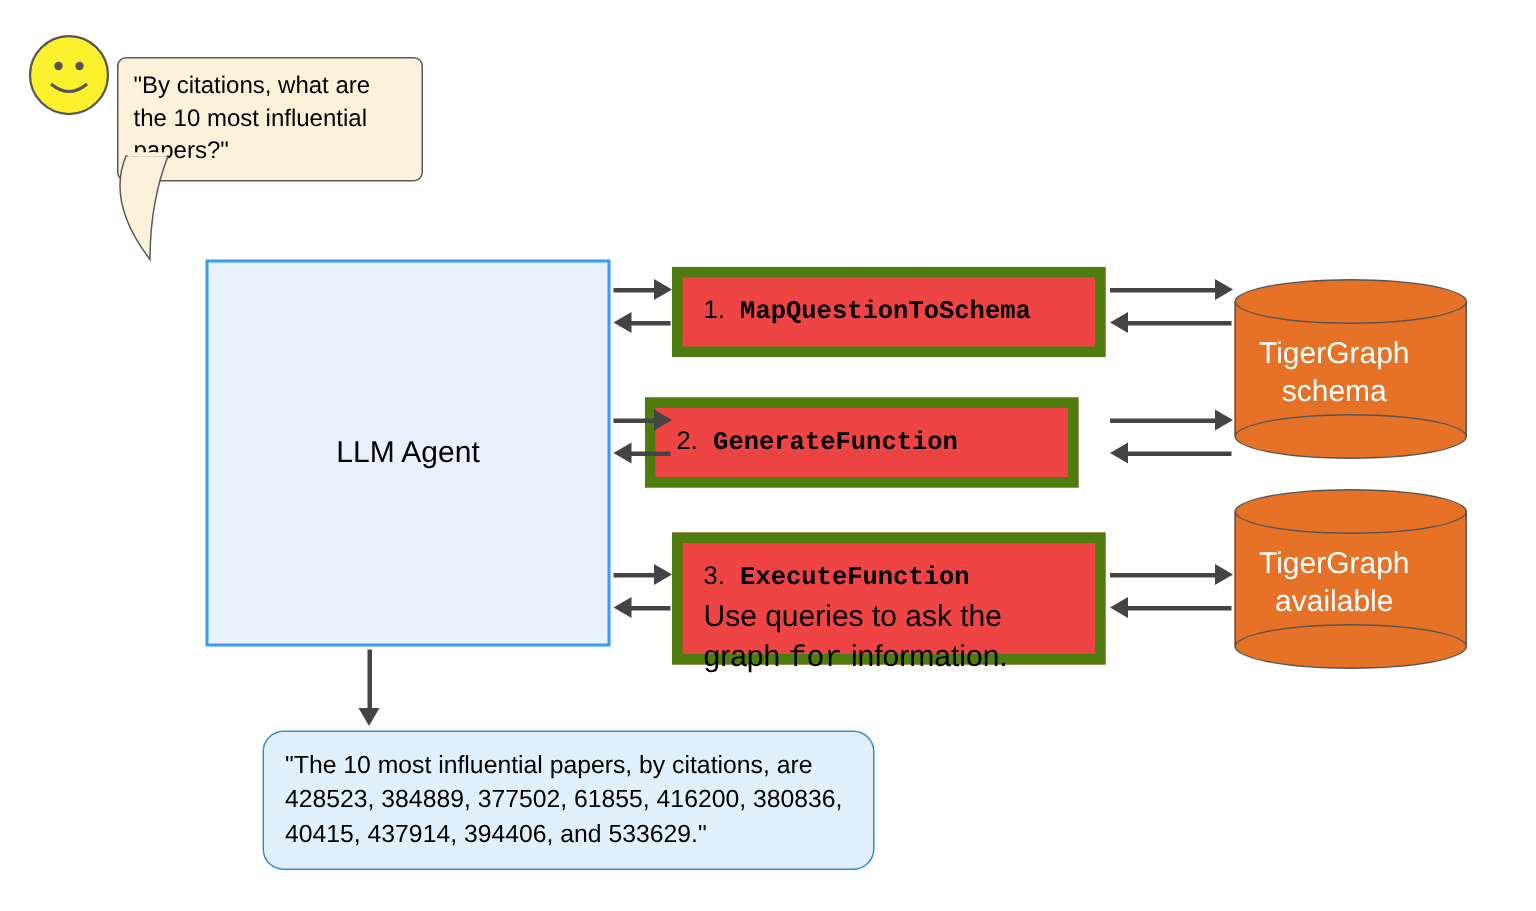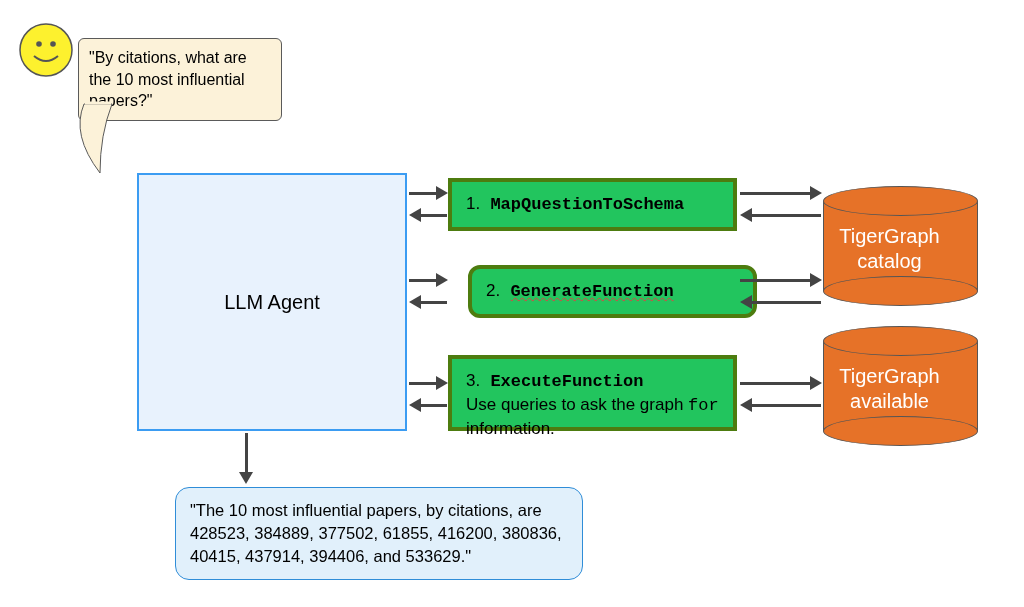--- a/index.html
+++ b/index.html
@@ -38,33 +38,33 @@
       background: #e8f2fd;
       border: 2.5px solid #3b9cf2;
       display: flex;
       align-items: center;
       justify-content: center;
       font-weight: normal;
       font-size: 20px;
     }
     .tool-box {
       position: absolute;
-      background: #22c55e;
-      border: 4px solid #4d7c0f;
+      background: #ef4444;
+      border: 7px solid #4d7c0f;
       padding: 10px 14px;
       font-size: 17px;
       line-height: 1.4;
     }
     .tool-box .tline1 { font-family: "Courier New", monospace; }
     .tool-box .tline1 .num { font-family: Arial, sans-serif; font-weight: normal; }
     .tool-box .tline1 .tname { font-weight: bold; }
     .tool1 { left: 448px; top: 178px; width: 289px; }
-    .tool2 { left: 468px; top: 265px; width: 289px; border-radius: 12px; }
-    .tool3 { left: 448px; top: 355px; width: 289px; height: 76px; }
-    .tool3 .tline2 { font-size: 17px; line-height: 1.35; }
+    .tool2 { left: 430px; top: 265px; width: 289px; }
+    .tool3 { left: 448px; top: 355px; width: 289px; height: 88px; }
+    .tool3 .tline2 { font-size: 20px; line-height: 1.35; }
     .tool3 .mono { font-family: "Courier New", monospace; }
 
     .cylinder {
       position: absolute;
       width: 155px;
       height: 120px;
     }
     .cyl-body {
       position: absolute;
       left: 0; top: 15px;
@@ -211,21 +211,21 @@
 <div class="arrow arrow-l" style="left:751px;top:404px;width:70px"></div>
 
 <div class="arrow-down" style="left:245px;top:433px;height:40px"></div>
 
 <div class="cylinder cyl1">
   <div class="cyl-top"></div>
   <div class="cyl-body"></div>
   <div class="cyl-bot"></div>
   <div class="cyl-label">
     <span>TigerGraph</span><br>
-    <span>catalog</span>
+    <span>schema</span>
   </div>
 </div>
 <div class="cylinder cyl2">
   <div class="cyl-top"></div>
   <div class="cyl-body"></div>
   <div class="cyl-bot"></div>
   <div class="cyl-label">
     <span>TigerGraph</span><br>
     <span>available</span>
   </div>

